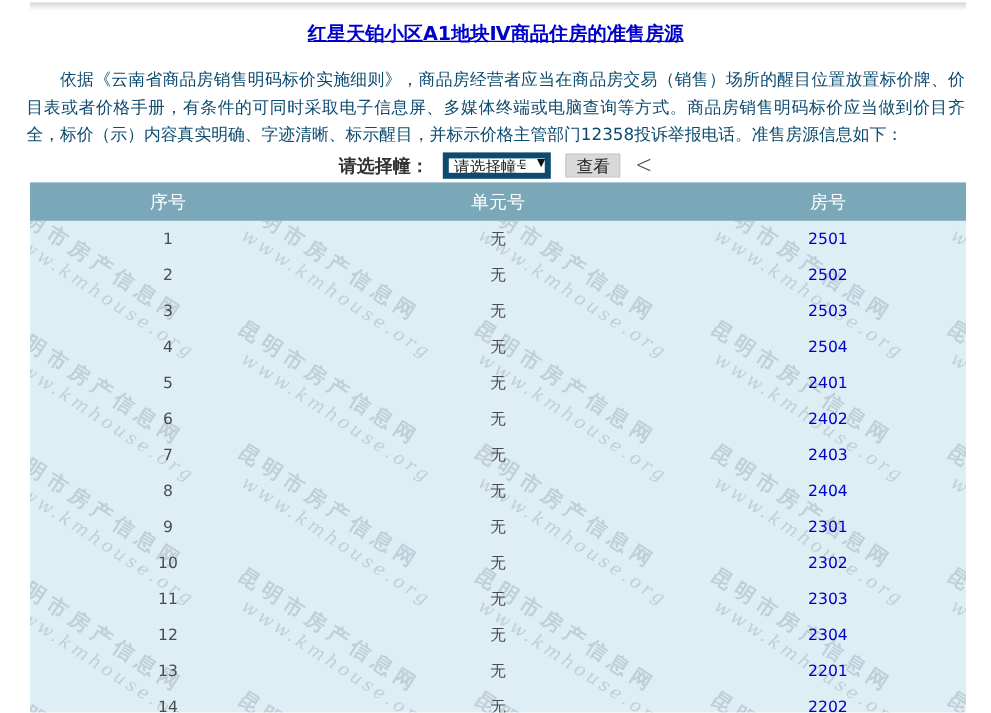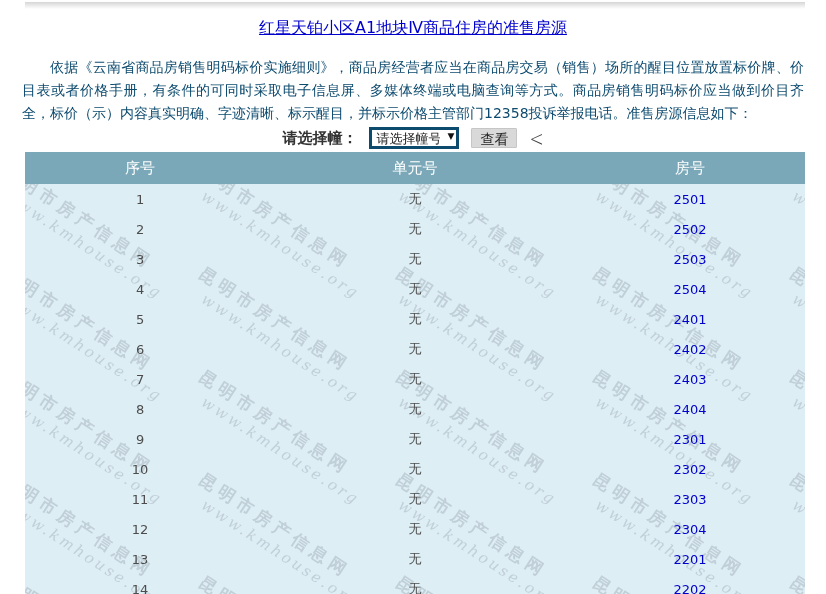--- a/index.html
+++ b/index.html
@@ -5,32 +5,32 @@
   html,body{margin:0;padding:0;background:#fff;}
   #app{
     position:relative;width:826px;height:594px;overflow:hidden;
     background:#fff;font-family:"DejaVu Sans","Liberation Sans",sans-serif;
   }
   
   .top-bar{position:absolute;left:25px;top:2px;width:780px;height:7px;
     background:linear-gradient(to bottom,#d6d6d6,#efefef 60%,#ffffff);}
   
   .page-title{position:absolute;left:0;top:18px;width:826px;text-align:center;
-    font-size:16px;font-weight:normal;color:#0000cc;text-decoration:underline;cursor:pointer;}
+    font-size:16px;font-weight:bold;color:#0000cc;text-decoration:underline;cursor:pointer;}
   
   .notice{position:absolute;left:22px;top:56px;width:782px;margin:0;
     font-size:14px;line-height:23px;color:#0c4a6e;text-indent:2em;text-align:justify;}
   
   .controls{position:absolute;left:0;top:126px;width:826px;height:24px;
     display:flex;justify-content:center;align-items:center;gap:12px;}
   .ctl-label{font-size:15px;color:#333;font-weight:bold;}
   .select-wrap{position:relative;display:inline-block;}
   .building-select{
     -webkit-appearance:none;appearance:none;width:90px;height:22px;
-    border:3px solid #0c4a6e;border-radius:0;background:#fff;color:#222;
+    border:5px solid #0c4a6e;border-radius:0;background:#fff;color:#222;
     font-size:13px;padding:0 16px 0 4px;font-family:inherit;}
   .select-arrow{position:absolute;right:5px;top:5px;font-size:9px;color:#111;pointer-events:none;line-height:1;}
   .view-btn{height:20px;padding:0 8px;border:1px solid #c6c6c6;background:#d9d9d9;
     color:#222;font-size:14px;font-family:inherit;cursor:pointer;border-radius:1px;line-height:20px;}
   .back-arrow{font-size:17px;color:#444;cursor:pointer;font-weight:300;transform:scaleY(1.25);}
   
   .thead{position:absolute;left:25px;top:152px;width:780px;height:32px;z-index:3;
     background:#7aa8b8;display:flex;align-items:center;color:#fff;font-size:15px;}
   .tbody-bg{position:absolute;left:25px;top:184px;width:780px;height:410px;background:#deeef5;z-index:0;}
   .wm-layer{position:absolute;left:25px;top:184px;width:780px;height:410px;overflow:hidden;z-index:1;pointer-events:none;}

